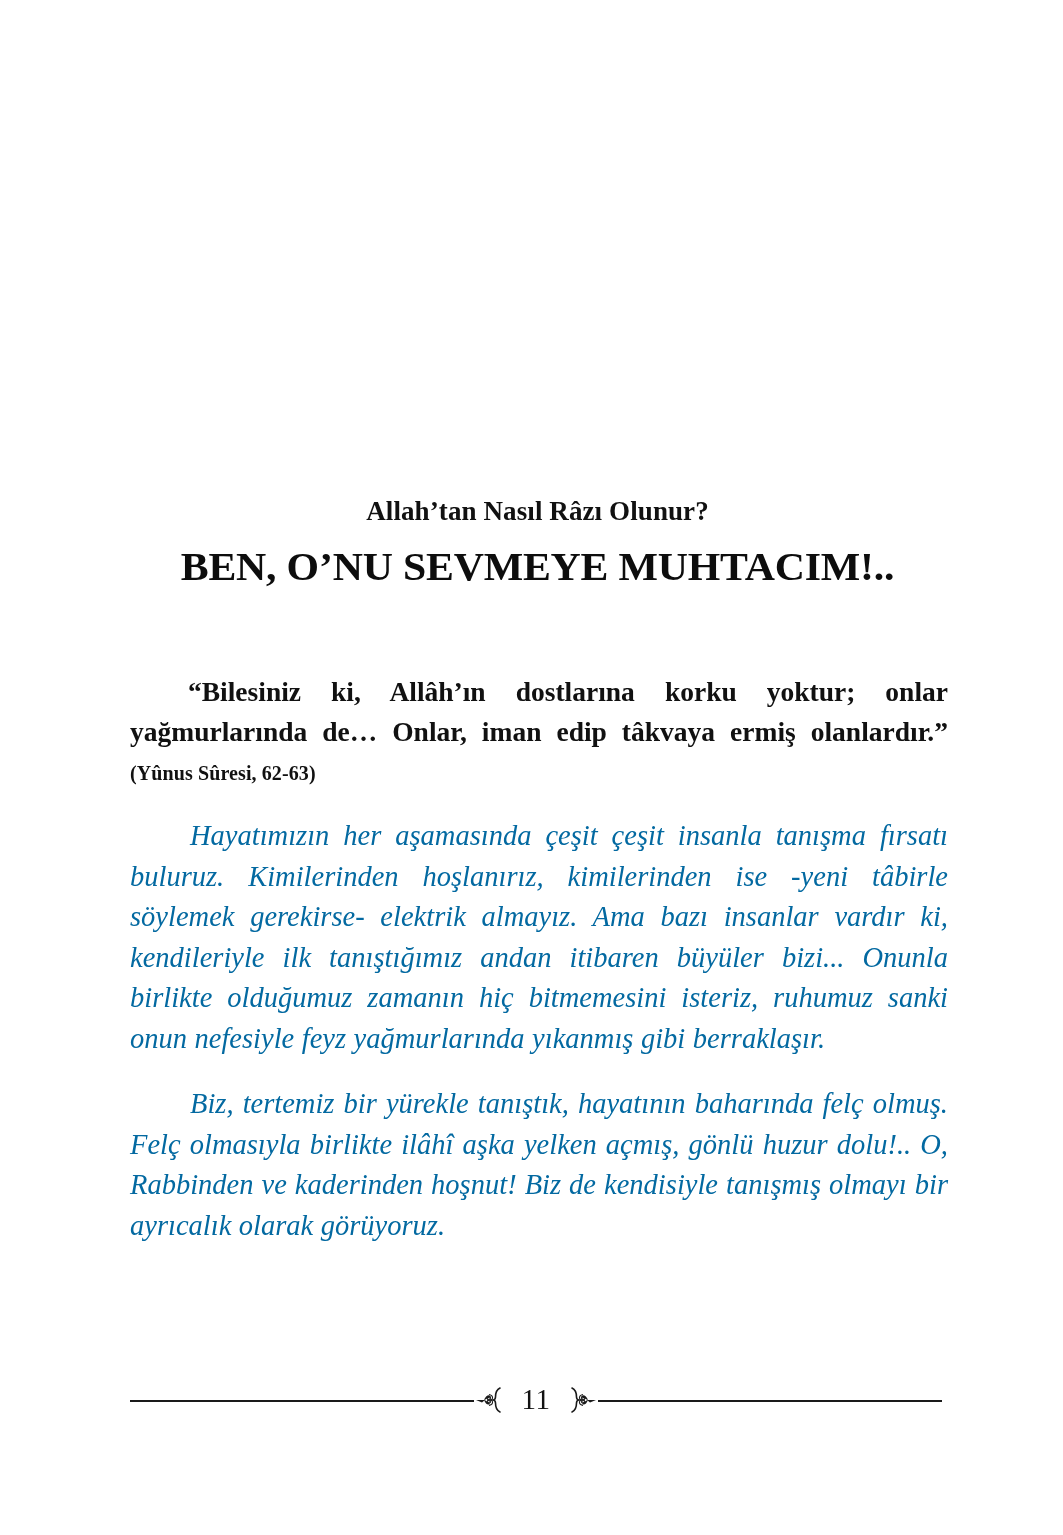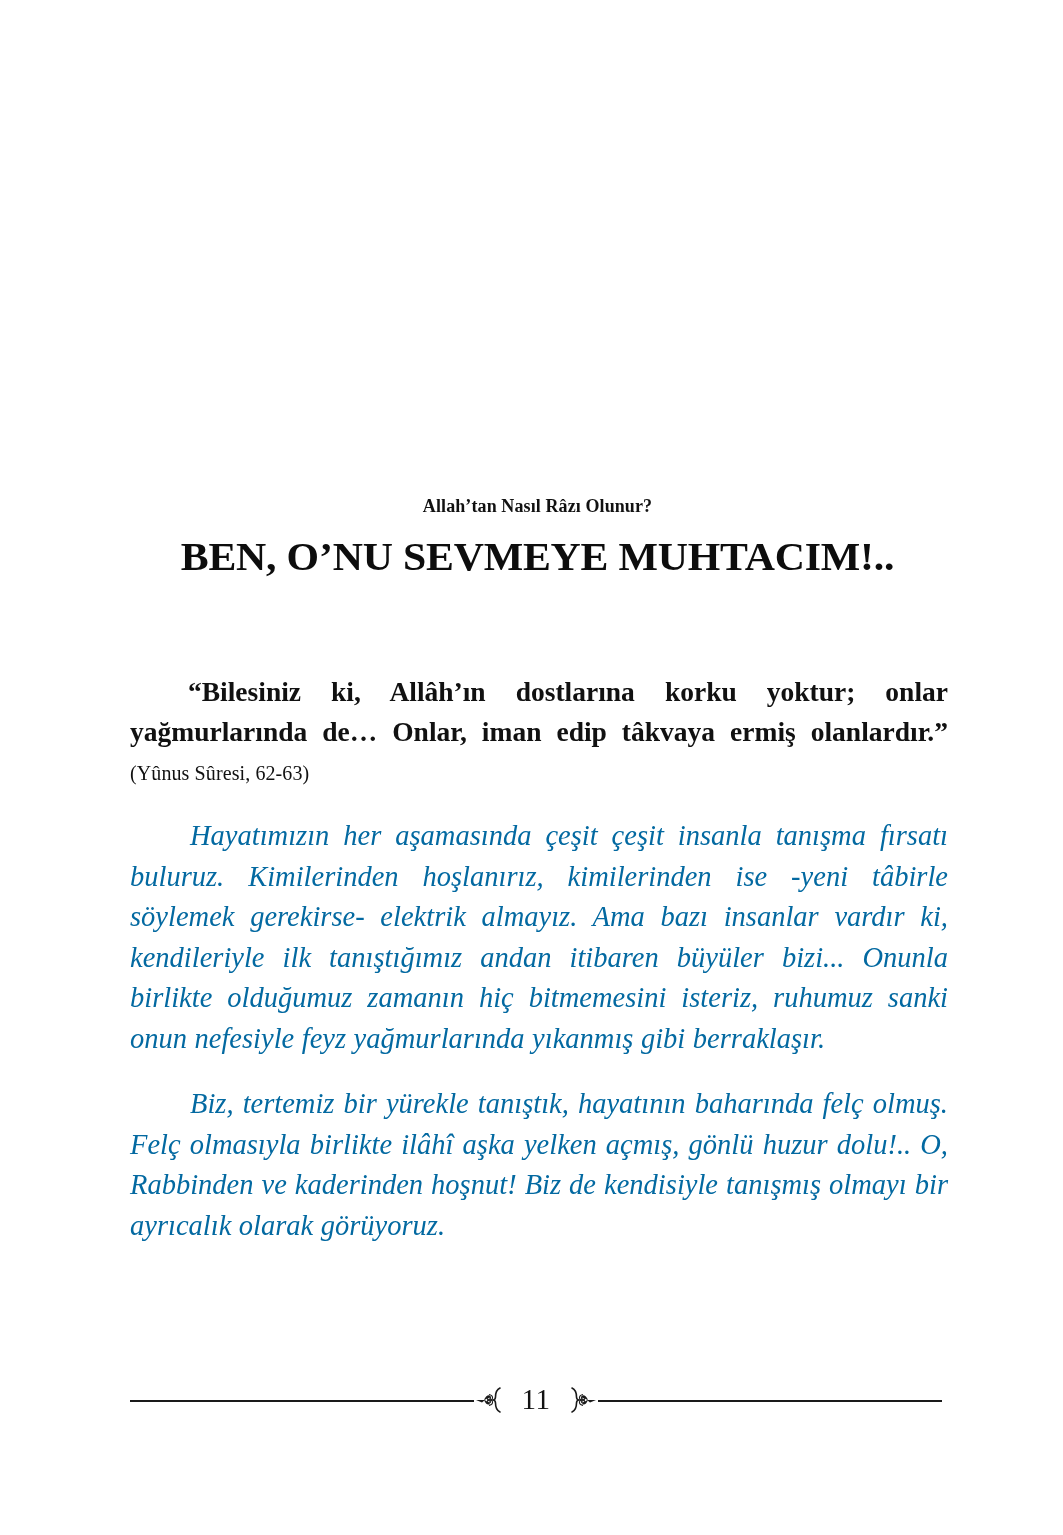--- a/index.html
+++ b/index.html
@@ -32,21 +32,21 @@
     position: absolute;
     left: 0;
     top: 497px;
     width: 815px;
     text-align: center;
   }
 
   .kicker {
     font-family: "Liberation Serif", "DejaVu Serif", serif;
     font-weight: bold;
-    font-size: 18px;
+    font-size: 27px;
     letter-spacing: 0.1px;
     color: #111111;
     line-height: 1.1;
     margin: 0;
     white-space: nowrap;
   }
 
   .main-title {
     font-family: "Liberation Serif", "DejaVu Serif", serif;
     font-weight: bold;
@@ -69,21 +69,21 @@
     font-weight: bold;
     font-size: 27.5px;
     line-height: 39.5px;
     color: #111111;
     text-align: justify;
     text-indent: 58px;
     hyphens: manual;
   }
 
   .epigraph .source {
-    font-weight: normal;
+    font-weight: bold;
     font-size: 20px;
     letter-spacing: 0.1px;
   }
 
   
   .body-text {
     position: absolute;
     left: 0;
     top: 816px;
     width: 818px;

